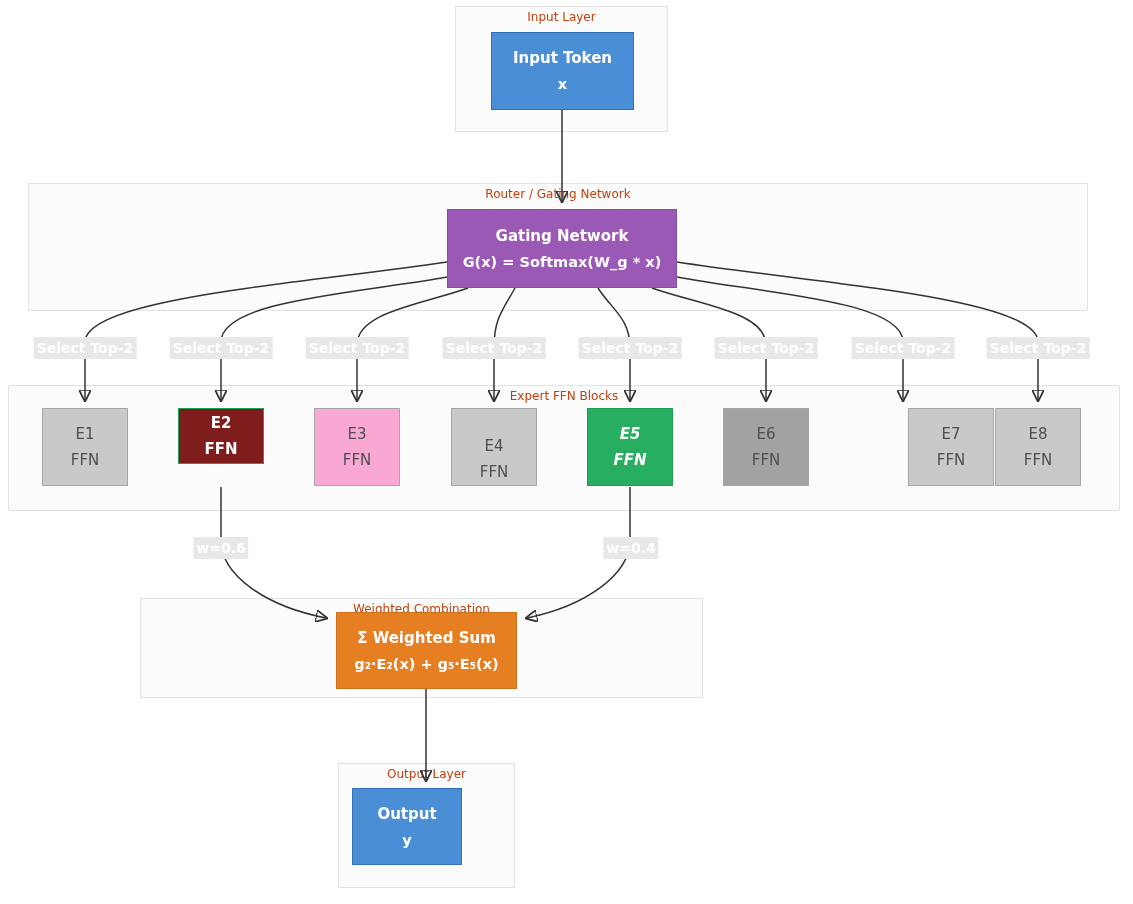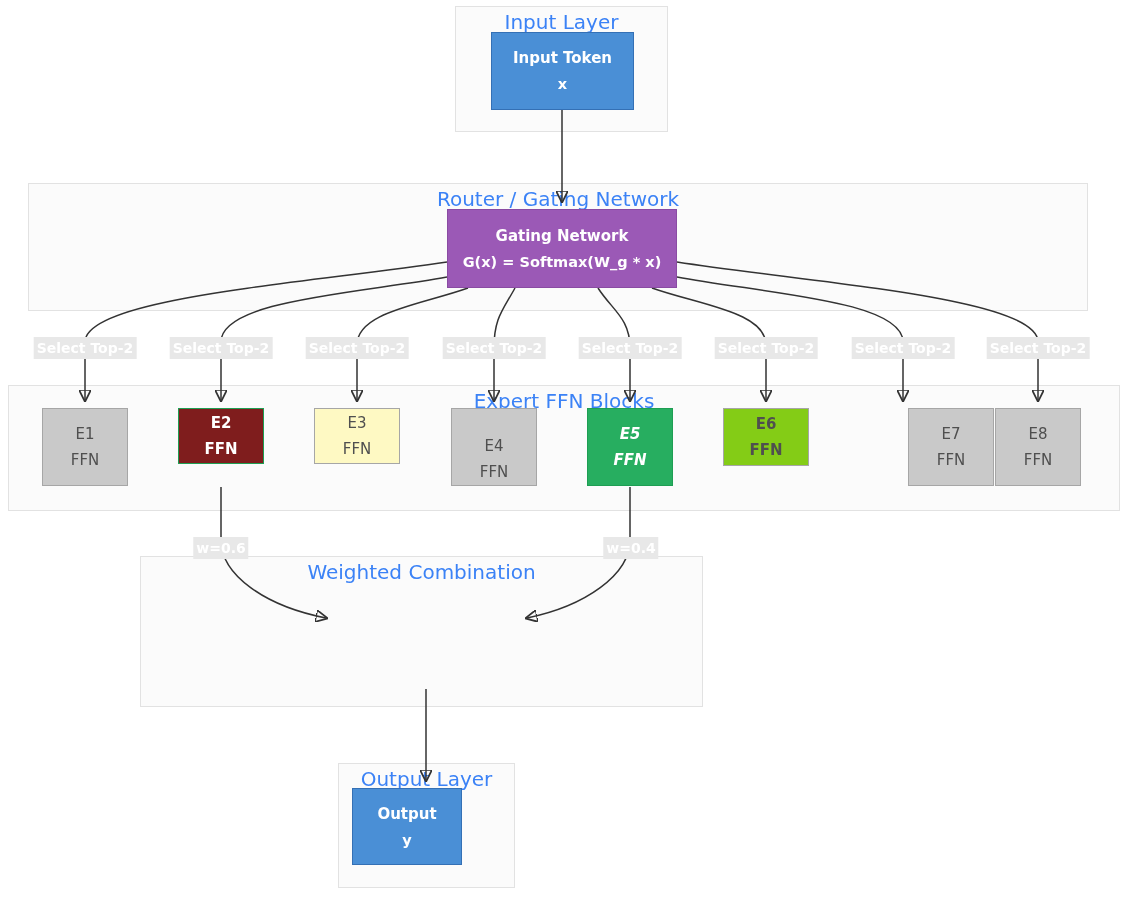--- a/index.html
+++ b/index.html
@@ -6,21 +6,21 @@
   #stage {
     position:relative; width:1133px; height:904px; background:#ffffff;
     font-family:"DejaVu Sans","Liberation Sans",sans-serif; overflow:hidden;
   }
   .subgraph {
     position:absolute; border:1px solid #e2e2e2; background:rgba(130,130,130,0.03);
     z-index:1; box-sizing:border-box;
   }
   .subgraph-title {
     position:absolute; top:3px; left:0; width:100%; text-align:center;
-    font-size:20px; color:#3b82f6; white-space:nowrap;
+    font-size:12px; color:#c2410c; white-space:nowrap;
   }
   #edges { position:absolute; left:0; top:0; z-index:2; pointer-events:none; }
   #edges path { stroke:#333333; stroke-width:1.5; fill:none; }
   .edge-label {
     position:absolute; transform:translateX(-50%); z-index:3;
     background:#e8e8e8; color:#ffffff; font-weight:600; font-size:14px;
     line-height:22px; padding:0 3px; white-space:nowrap;
   }
   .node {
     position:absolute; z-index:4; box-sizing:border-box; border:1px solid transparent;
@@ -41,21 +41,21 @@
   </div>
 
   <div class="subgraph" style="left:28px; top:183px; width:1060px; height:128px;">
     <div class="subgraph-title">Router / Gating Network</div>
   </div>
 
   <div class="subgraph" style="left:8px; top:385px; width:1112px; height:126px;">
     <div class="subgraph-title">Expert FFN Blocks</div>
   </div>
 
-  <div class="subgraph" style="left:140px; top:556px; width:563px; height:151px;">
+  <div class="subgraph" style="left:140px; top:598px; width:563px; height:100px;">
     <div class="subgraph-title">Weighted Combination</div>
   </div>
 
   <div class="subgraph" style="left:338px; top:763px; width:177px; height:125px;">
     <div class="subgraph-title">Output Layer</div>
   </div>
 
   <svg id="edges" width="1133" height="904">
     <defs>
       <marker id="arrow" viewBox="0 0 10 10" refX="8.5" refY="5" markerWidth="8" markerHeight="8" orient="auto">
@@ -100,49 +100,53 @@
   <div class="node muted" style="left: 42px; top: 408px; width: 86px; height: 78px; background: rgb(201, 201, 201); border-color: rgb(166, 166, 166);">
     <span>E1</span>
     <span>FFN</span>
   </div>
 
   <div class="node" style="left: 178px; top: 408px; width: 86px; height: 56px; background: #7f1d1d; border-color: rgb(30, 158, 83);">
     <span>E2</span>
     <span>FFN</span>
   </div>
 
-  <div class="node muted" style="left: 314px; top: 408px; width: 86px; height: 56px; background: #fef9c3; border-color: rgb(166, 166, 166);">
+  <div class="node muted" style="left: 314px; top: 408px; width: 86px; height: 78px; background: #f9a8d4; border-color: rgb(166, 166, 166);">
     <span>E3</span>
     <span>FFN</span>
   </div>
 
   <div class="node muted" style="left: 451px; top: 408px; width: 86px; height: 78px; background: rgb(201, 201, 201); border-color: rgb(166, 166, 166); justify-content: flex-end;">
     <span>E4</span>
     <span>FFN</span>
   </div>
 
   <div class="node" style="left: 587px; top: 408px; width: 86px; height: 78px; background: rgb(39, 174, 96); border-color: rgb(30, 158, 83); font-style: italic;">
     <span>E5</span>
     <span>FFN</span>
   </div>
 
-  <div class="node muted" style="left: 723px; top: 408px; width: 86px; height: 58px; background: #84cc16; border-color: rgb(166, 166, 166); font-weight: bold;">
+  <div class="node muted" style="left: 723px; top: 408px; width: 86px; height: 78px; background: #a3a3a3; border-color: rgb(166, 166, 166);">
     <span>E6</span>
     <span>FFN</span>
   </div>
 
   <div class="node muted" style="left: 860px; top: 408px; width: 86px; height: 78px; background: rgb(201, 201, 201); border-color: rgb(166, 166, 166); margin-left: 48px;">
     <span>E7</span>
     <span>FFN</span>
   </div>
 
   <div class="node muted" style="left: 995px; top: 408px; width: 86px; height: 78px; background: rgb(201, 201, 201); border-color: rgb(166, 166, 166);">
     <span>E8</span>
     <span>FFN</span>
   </div>
 
+  <div class="node" style="left: 336px; top: 612px; width: 181px; height: 77px; background: rgb(230, 126, 34); border-color: rgb(200, 115, 28);">
+    <span class="l1">Σ Weighted Sum</span>
+    <span class="l2">g₂·E₂(x) + g₅·E₅(x)</span>
+  </div>
 
   <div class="node" style="left: 352px; top: 788px; width: 110px; height: 77px; background: rgb(74, 143, 214); border-color: rgb(52, 112, 181); text-align: right;">
     <span class="l1">Output</span>
     <span class="l2">y</span>
   </div>
 
 </div>
 
 </body></html>

